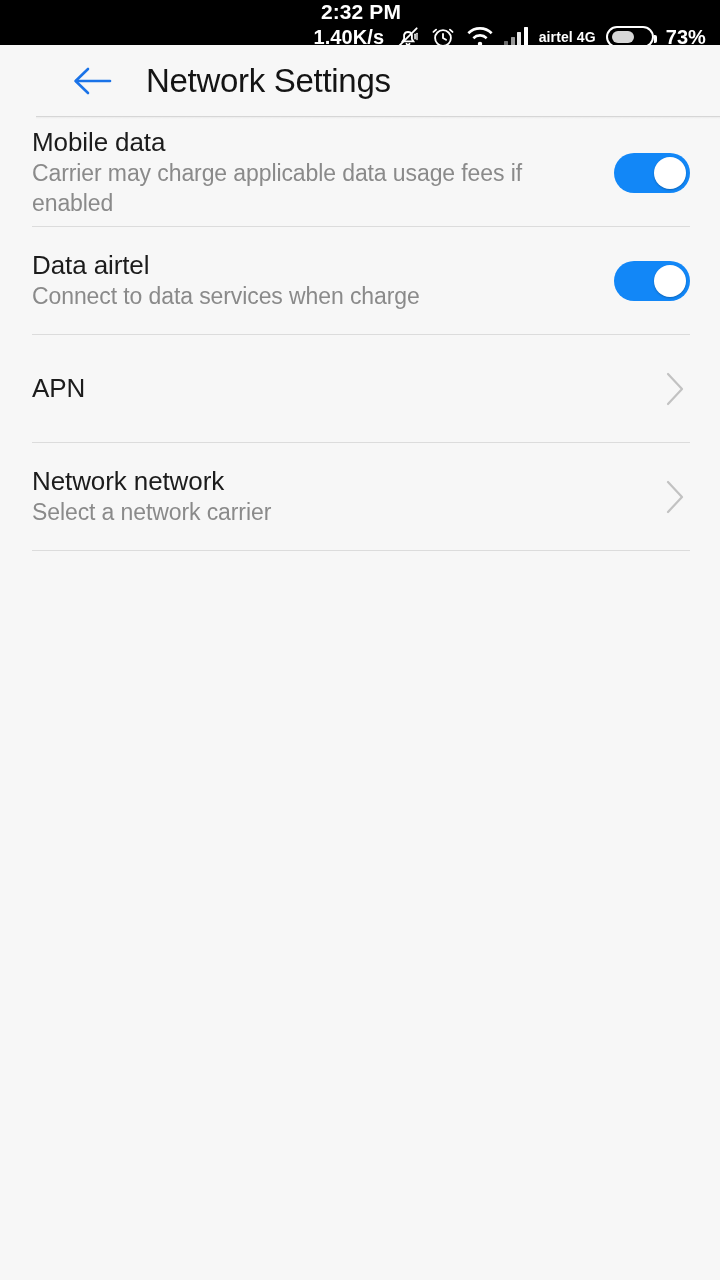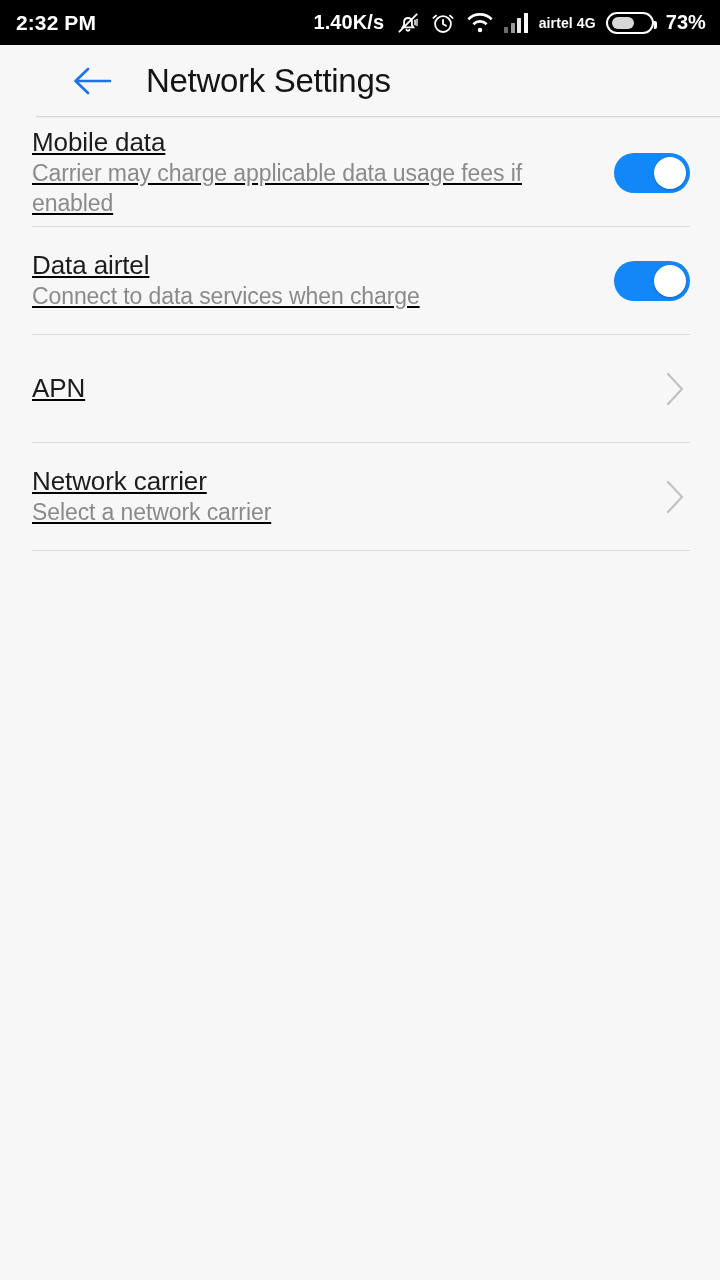--- a/index.html
+++ b/index.html
@@ -13,20 +13,21 @@
   #screen { position:relative; width:720px; height:1280px; background:#f7f7f7; }
 
   
   .statusbar {
     height:45px; width:100%;
     background:#000; color:#fff;
     display:flex; align-items:center;
     padding:0 14px 0 16px;
     font-size:21px; font-weight:bold;
     letter-spacing:0.1px;
+    flex-direction:column;
   }
   .sb-clock { font-size:21px; font-weight:bold; }
   .sb-right { margin-left:auto; display:flex; align-items:center; gap:9px; }
   .sb-speed { font-size:20px; font-weight:bold; margin-right:2px; }
   .sb-carrier { font-size:14px; font-weight:bold; margin:0 1px 0 2px; }
   .sb-battpct { font-size:20px; font-weight:bold; margin-left:3px; }
   .sb-icon { display:flex; align-items:center; justify-content:center; }
 
   
   .bars { display:flex; align-items:flex-end; gap:2.5px; height:20px; }
@@ -59,21 +60,21 @@
     font-size:33px; color:#141414; margin-left:30px;
     letter-spacing:-0.3px; font-weight:normal;
   }
 
   
   .list { width:100%; background:#f7f7f7; padding-top:2px; }
   .row {
     position:relative; display:flex; align-items:center;
     padding:0 30px 0 32px; min-height:107px;
   }
-  .row .texts { flex:1; padding-right:24px;text-decoration:underline; }
+  .row .texts { flex:1; padding-right:24px; }
   .row.with-toggle .texts { padding-right:40px; }
   .row-title { font-size:26px; color:#1c1c1c; line-height:1.2; letter-spacing:-0.1px; }
   .row-sub { font-size:23px; color:#8a8a8a; line-height:1.32; letter-spacing:-0.1px; }
   .divider { height:1px; background:#dcdcdc; margin:0 30px 0 32px; }
 
   
   .toggle {
     position:relative; width:76px; height:40px; border-radius:20px;
     background:#1287f7; flex:0 0 auto; cursor:pointer;
   }
@@ -181,21 +182,21 @@
       <div class="chev">
         <svg width="22" height="38" viewBox="0 0 22 38" fill="none" stroke="#c2c2c2" stroke-width="2.2" stroke-linecap="round" stroke-linejoin="round">
           <polyline points="4,4 18,19 4,34"></polyline>
         </svg>
       </div>
     </div>
     <div class="divider"></div>
 
     <div class="row">
       <div class="texts">
-        <div class="row-title">Network carrier</div>
+        <div class="row-title">Network network</div>
         <div class="row-sub">Select a network carrier</div>
       </div>
       <div class="chev">
         <svg width="22" height="38" viewBox="0 0 22 38" fill="none" stroke="#c2c2c2" stroke-width="2.2" stroke-linecap="round" stroke-linejoin="round">
           <polyline points="4,4 18,19 4,34"></polyline>
         </svg>
       </div>
     </div>
     <div class="divider"></div>
 

